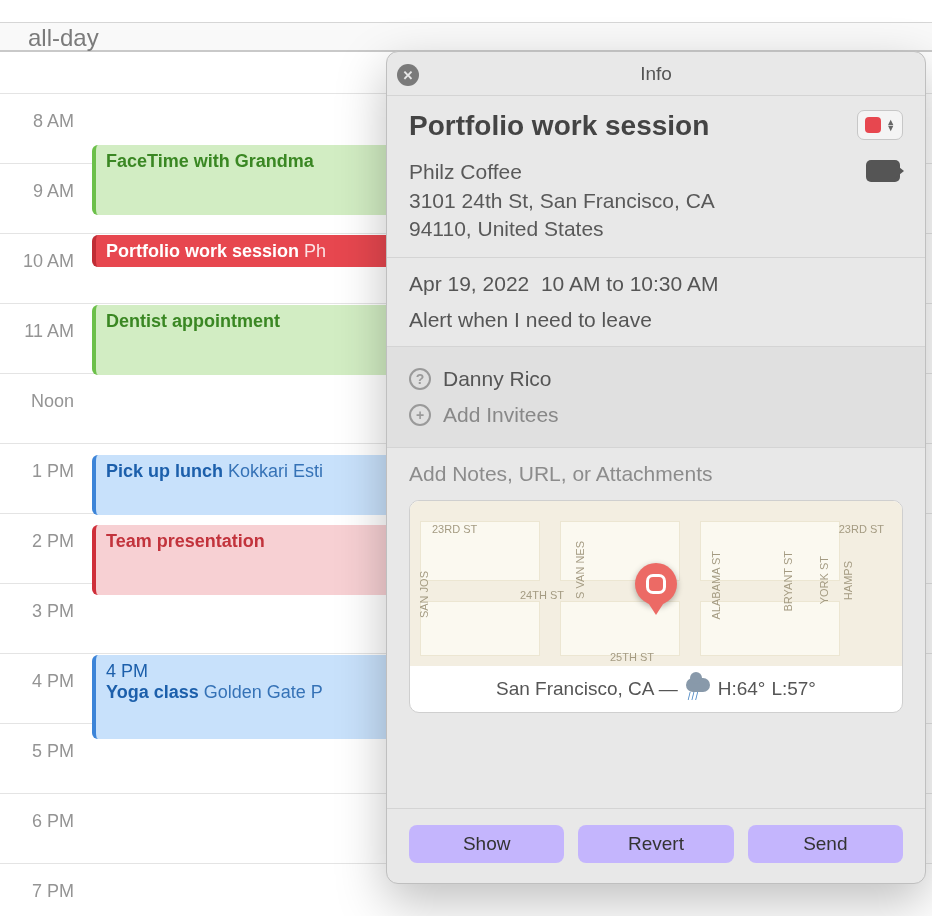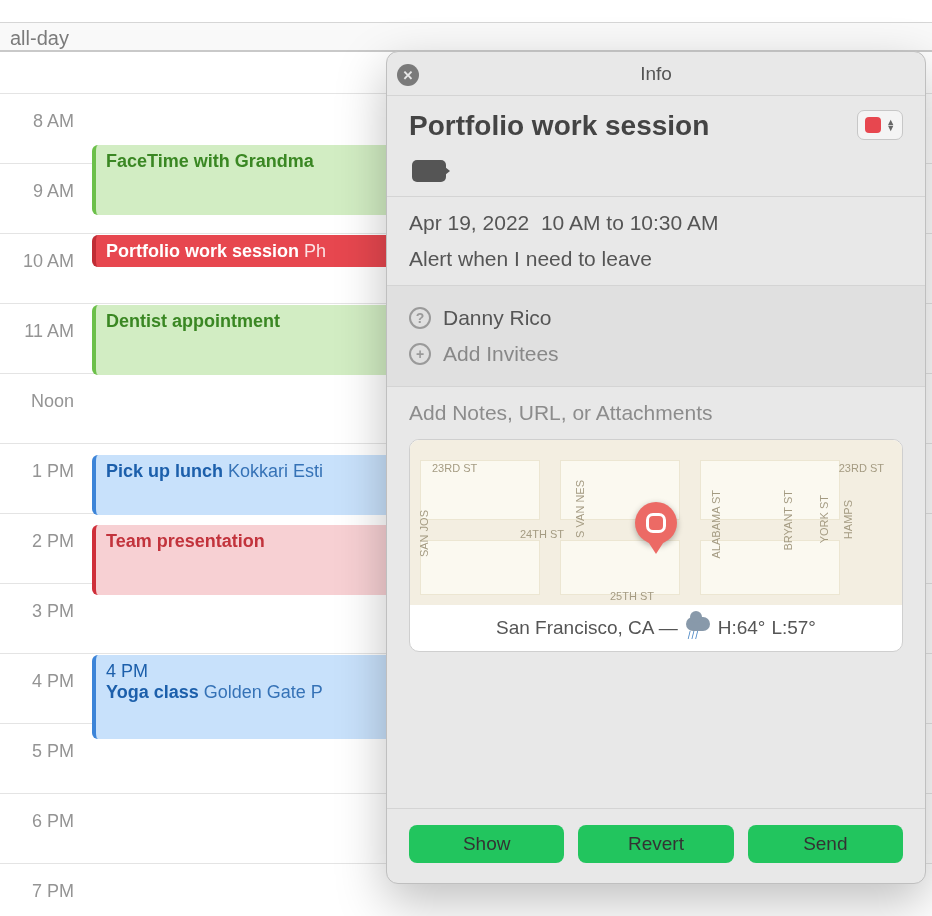--- a/index.html
+++ b/index.html
@@ -17,21 +17,21 @@
   .allday {
     position: absolute;
     top: 22px;
     left: 0;
     right: 0;
     height: 30px;
     border-top: 1px solid #d6d6d6;
     border-bottom: 2px solid #c9c9c9;
     background: #f9f9f9;
   }
-  .allday span { padding-left: 10px; color: #7b7b7b; font-size: 20px; line-height: 30px; text-align: center;}
+  .allday span { padding-left: 28px; color: #7b7b7b; font-size: 24px; line-height: 30px; text-align: center;}
   .grid {
     position: absolute;
     top: 57px;
     left: 0;
     right: 0;
     bottom: 0;
   }
   .hour-row {
     position: absolute;
     left: 0; right: 0;
@@ -161,21 +161,21 @@
 
   .weather{
     padding:12px 14px;font-size:19px;color:#555;display:flex;align-items:center;gap:6px;justify-content:center;
   }
   .rain{display:inline-block;position:relative;width:28px;height:22px;}
   .rain .cloud{width:24px;height:14px;border-radius:10px;background:#89a;position:absolute;top:0;left:2px;}
   .rain .cloud::before{content:"";position:absolute;width:12px;height:12px;border-radius:6px;background:#89a;top:-6px;left:4px;}
   .rain .drops{position:absolute;bottom:-2px;left:4px;color:#4a87c5;font-size:10px;letter-spacing:1px;}
 
   .btn-row{display:flex;gap:14px;padding:16px 22px 20px;}
-  .btn{flex:1;height:38px;border-radius:8px;background:#22c55e;border:none;font-size:19px;color:#333;cursor:pointer;}
+  .btn{flex:1;height:38px;border-radius:8px;background:#c4b5fd;border:none;font-size:19px;color:#333;cursor:pointer;}
 
 </style>
 </head>
 <body>
 
 <div class="allday">
   <span>all-day</span>
 </div>
 
 <div class="grid">
@@ -258,20 +258,25 @@
       <div class="event-title">Portfolio work session</div>
       <div class="color-pick">
         <span class="swatch"></span>
         <span class="updown">
             <span>▲</span>
             <span>▼</span>
           </span>
       </div>
     </div>
     <div class="loc-row">
+      <div class="loc-text">
+        <div>Philz Coffee</div>
+        <div>3101 24th St, San Francisco, CA</div>
+        <div>94110, United States</div>
+      </div>
       <div class="video-wrap">
         <div class="video-icon"></div>
       </div>
     </div>
   </div>
 
   <div class="section">
     <div class="time-text">
       <span>Apr 19, 2022</span>&nbsp;&nbsp;<span>10 AM to 10:30 AM</span>
     </div>

